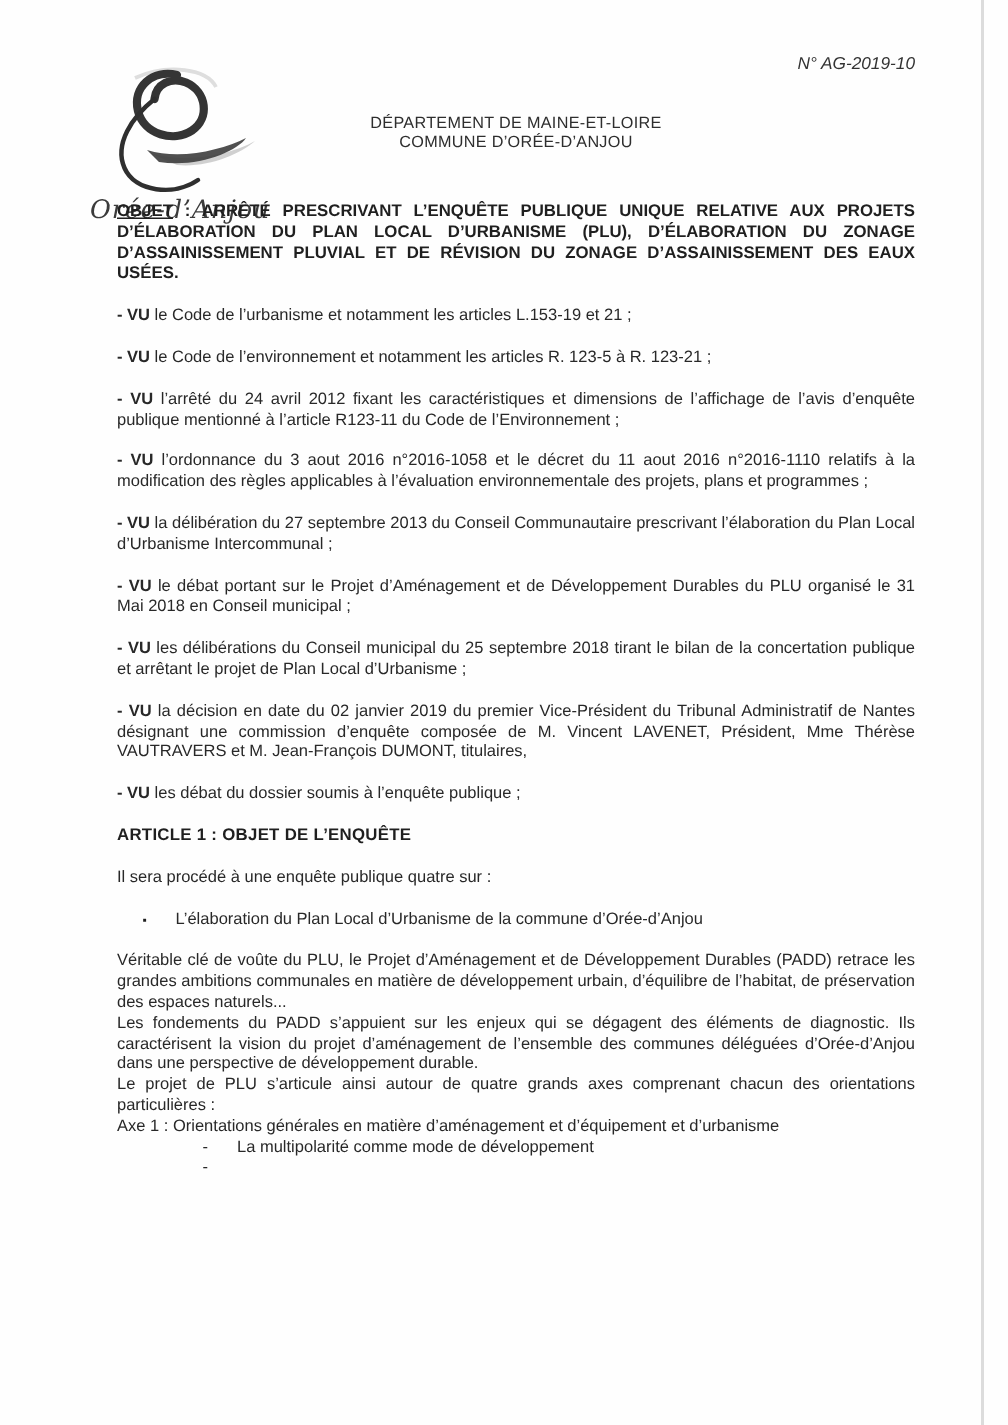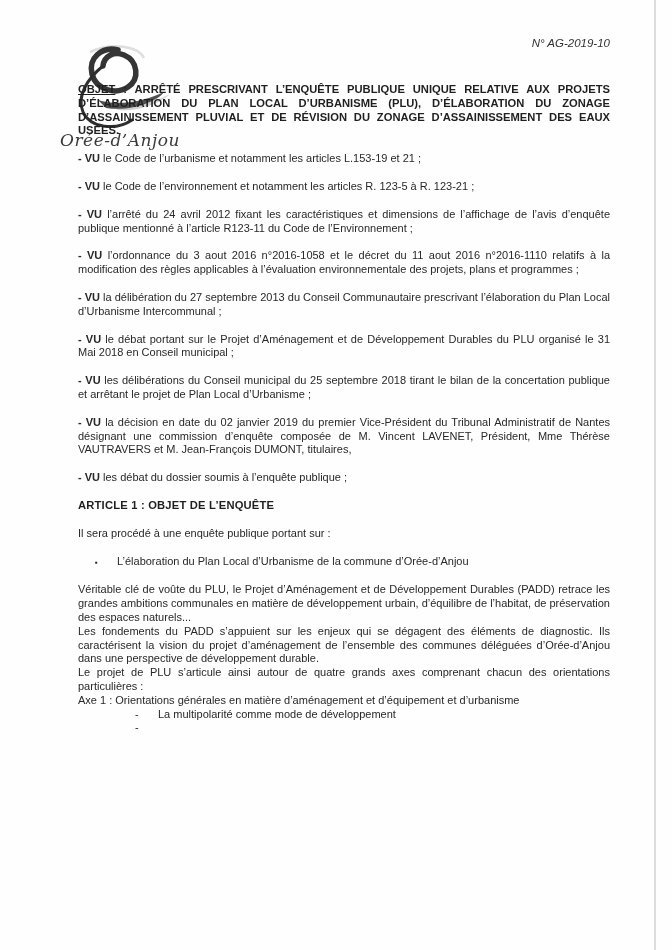--- a/index.html
+++ b/index.html
@@ -119,38 +119,42 @@
 
       <path d="M38 60 C60 67, 88 60, 104 52 C98 61, 72 72, 46 68 Z" fill="#3d3d3d" opacity="0.9"></path>
     </svg>
     <div class="logo-wordmark">Orée-d’Anjou</div>
   </div>
 
   <div class="content">
 
     <div class="doc-number">N° AG-2019-10</div>
 
+    <div class="header-center">
+      <div>DÉPARTEMENT DE MAINE-ET-LOIRE</div>
+      <div>COMMUNE D’ORÉE-D’ANJOU</div>
+    </div>
 
 
     <div class="objet"><span class="objet-label">OBJET</span><span> : ARRÊTÉ PRESCRIVANT L’ENQUÊTE PUBLIQUE UNIQUE RELATIVE AUX PROJETS D’ÉLABORATION DU PLAN LOCAL D’URBANISME (PLU), D’ÉLABORATION DU ZONAGE D’ASSAINISSEMENT PLUVIAL ET DE RÉVISION DU ZONAGE D’ASSAINISSEMENT DES EAUX USÉES.</span></div>
 
 
     <div class="body-text vu"><span class="vu-prefix">- VU</span><span> le Code de l’urbanisme et notamment les articles L.153-19 et 21 ;</span></div>
     <div class="body-text vu"><span class="vu-prefix">- VU</span><span> le Code de l’environnement et notamment les articles R. 123-5 à R. 123-21 ;</span></div>
     <div class="body-text vu"><span class="vu-prefix">- VU</span><span> l’arrêté du 24 avril 2012 fixant les caractéristiques et dimensions de l’affichage de l’avis d’enquête publique mentionné à l’article R123-11 du Code de l’Environnement ;</span></div>
     <div class="body-text vu"><span class="vu-prefix">- VU</span><span> l’ordonnance du 3 aout 2016 n°2016-1058 et le décret du 11 aout 2016 n°2016-1110 relatifs à la modification des règles applicables à l’évaluation environnementale des projets, plans et programmes ;</span></div>
     <div class="body-text vu"><span class="vu-prefix">- VU</span><span> la délibération du 27 septembre 2013 du Conseil Communautaire prescrivant l’élaboration du Plan Local d’Urbanisme Intercommunal ;</span></div>
     <div class="body-text vu"><span class="vu-prefix">- VU</span><span> le débat portant sur le Projet d’Aménagement et de Développement Durables du PLU organisé le 31 Mai 2018 en Conseil municipal ;</span></div>
     <div class="body-text vu"><span class="vu-prefix">- VU</span><span> les délibérations du Conseil municipal du 25 septembre 2018 tirant le bilan de la concertation publique et arrêtant le projet de Plan Local d’Urbanisme ;</span></div>
     <div class="body-text vu"><span class="vu-prefix">- VU</span><span> la décision en date du 02 janvier 2019 du premier Vice-Président du Tribunal Administratif de Nantes désignant une commission d’enquête composée de M. Vincent LAVENET, Président, Mme Thérèse VAUTRAVERS et M. Jean-François DUMONT, titulaires,</span></div>
     <div class="body-text vu"><span class="vu-prefix">- VU</span><span> les débat du dossier soumis à l’enquête publique ;</span></div>
 
     <div class="article-heading">ARTICLE 1 : OBJET DE L’ENQUÊTE</div>
 
-    <div class="body-text intro">Il sera procédé à une enquête publique portant sur :</div>
+    <div class="body-text intro">Il sera procédé à une enquête publique quatre sur :</div>
 
     <div class="body-text bullet-row">
       <span class="bullet-marker">▪</span>
       <span>L’élaboration du Plan Local d’Urbanisme de la commune d’Orée-d’Anjou</span>
     </div>
 
     <div class="body-text padd-block">
       <div class="para">Véritable clé de voûte du PLU, le Projet d’Aménagement et de Développement Durables (PADD) retrace les grandes ambitions communales en matière de développement urbain, d’équilibre de l’habitat, de préservation des espaces naturels...</div>
       <div class="para">Les fondements du PADD s’appuient sur les enjeux qui se dégagent des éléments de diagnostic. Ils caractérisent la vision du projet d’aménagement de l’ensemble des communes déléguées d’Orée-d’Anjou dans une perspective de développement durable.</div>
       <div class="para">Le projet de PLU s’articule ainsi autour de quatre grands axes comprenant chacun des orientations particulières :</div>

